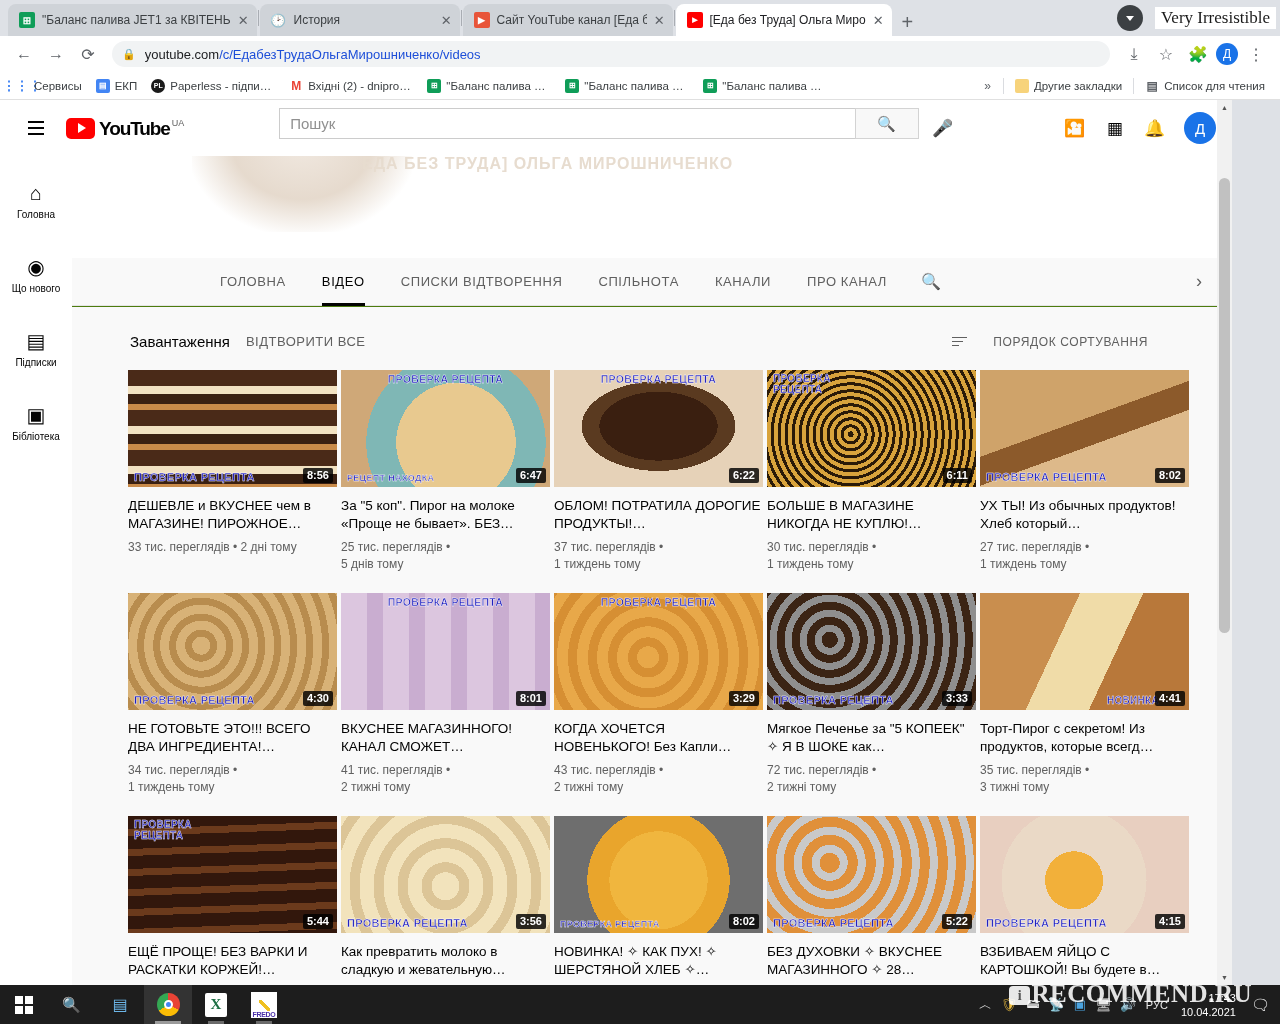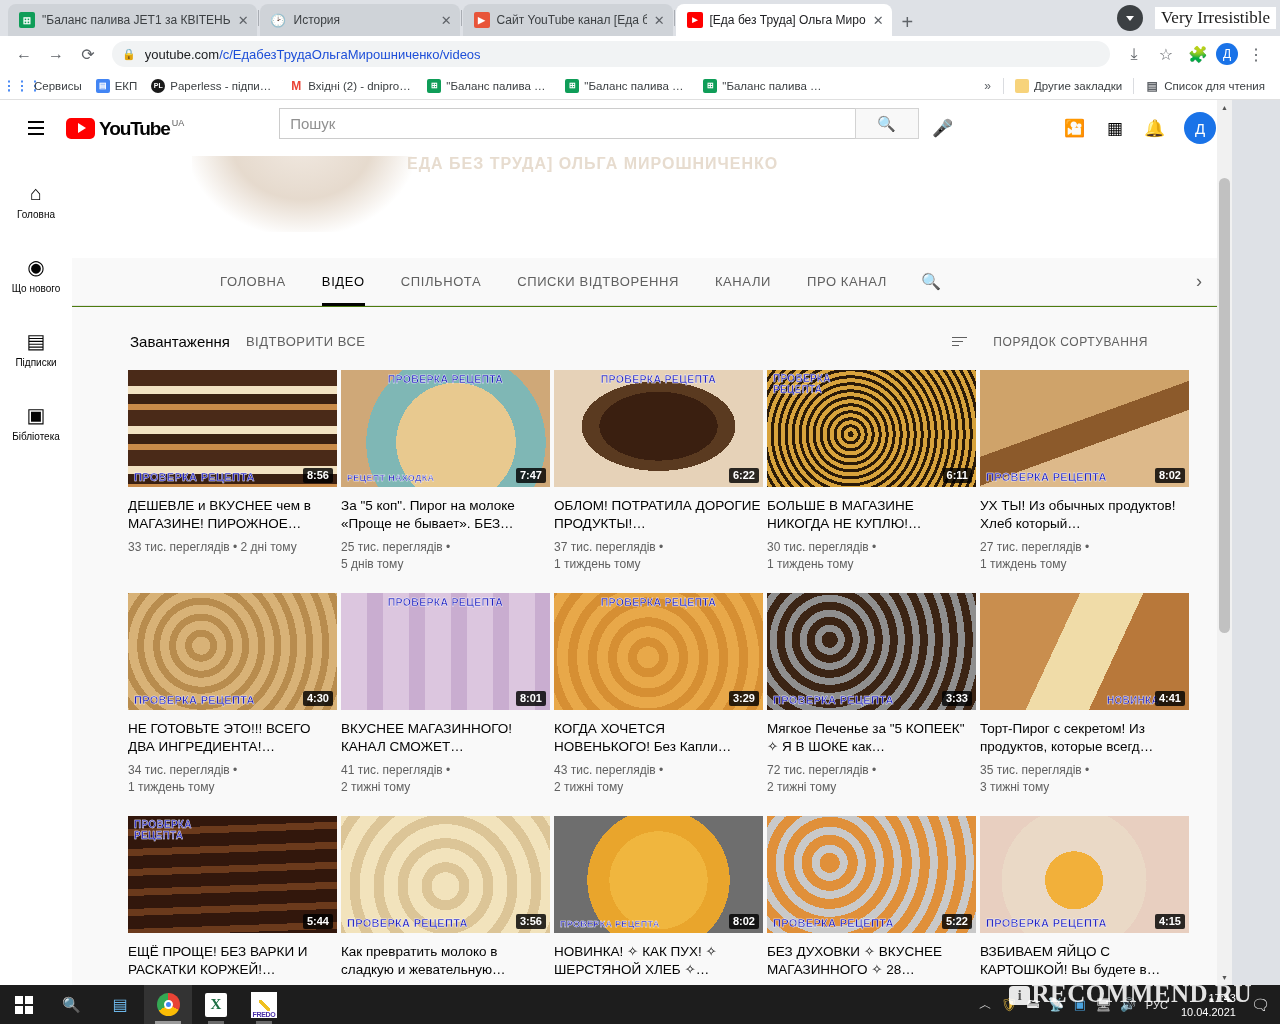--- a/index.html
+++ b/index.html
@@ -102,21 +102,21 @@
 
   
   .yt-side { position: absolute; left: 0; top: 56px; width: 72px; bottom: 0; background: #fff; padding-top: 8px; z-index: 4; }
   .side-item { height: 74px; display: flex; flex-direction: column; align-items: center; justify-content: center; gap: 6px; color: #030303; }
   .side-label { font-size: 10px; color: #030303; text-align: center; line-height: 11px; }
   .side-ico { font-size: 20px; line-height: 20px; color: #030303; }
 
   
   .yt-banner { position: absolute; left: 72px; right: 0; top: 56px; height: 102px; background: #fff; overflow: hidden; }
   .banner-img { position: absolute; left: 120px; top: -74px; width: 220px; height: 150px; background: radial-gradient(ellipse at 50% 40%, #efe6dd 0%, #e3d6c8 45%, #ffffff 75%); opacity: .9; }
-  .banner-text { position: absolute; top: -1px; left: 290px; font-size: 16px; font-weight: bold; color: #e7dccf; letter-spacing: 1px; white-space: nowrap; margin-left: 45px; }
+  .banner-text { position: absolute; top: -1px; left: 290px; font-size: 16px; font-weight: bold; color: #e7dccf; letter-spacing: 1px; white-space: nowrap; }
 
   
   .chan-tabs {
     position: absolute; left: 72px; right: 0; top: 158px; height: 48px;
     background: #f9f9f9; display: flex; align-items: center;
     padding-left: 130px; border-bottom: 1px solid #e5e5e5; z-index: 3;
   }
   .chan-tab {
     font-size: 13px; font-weight: 500; letter-spacing: .6px; color: #606060;
     padding: 0 18px; height: 48px; display: flex; align-items: center; position: relative; white-space: nowrap;
@@ -345,22 +345,22 @@
       </div>
       <div class="side-item">
         <span class="side-ico">▣</span>
         <span class="side-label">Бібліотека</span>
       </div>
     </div>
 
     <div class="chan-tabs">
       <div class="chan-tab">ГОЛОВНА</div>
       <div class="chan-tab active">ВІДЕО</div>
+      <div class="chan-tab">СПИСКИ ВІДТВОРЕННЯ</div>
       <div class="chan-tab">СПІЛЬНОТА</div>
-      <div class="chan-tab">СПИСКИ ВІДТВОРЕННЯ</div>
       <div class="chan-tab">КАНАЛИ</div>
       <div class="chan-tab">ПРО КАНАЛ</div>
       <div class="chan-tab-ico">🔍</div>
       <div class="chan-next">›</div>
     </div>
 
     <div class="yt-content">
       <div class="sec-head">
         <span class="sec-title">Завантаження</span>
         <span class="sec-playall">ВІДТВОРИТИ ВСЕ</span>
@@ -384,21 +384,21 @@
           </div>
           <div class="card-title">ДЕШЕВЛЕ и ВКУСНЕЕ чем в МАГАЗИНЕ! ПИРОЖНОЕ…</div>
           <div class="card-meta"><span>33 тис. переглядів</span> • <span>2 дні тому</span></div>
         </div>
 
         <div class="card">
           <div class="thumb">
             <div class="thumb-art" style="background:radial-gradient(circle at 55% 62%,#e8c98f 0 44%,#7fb7b5 44% 66%,#cfa878 66%)"></div>
             <div class="ovl ovl-top">ПРОВЕРКА РЕЦЕПТА</div>
             <div class="ovl ovl-bottom ovl-small">РЕЦЕПТ НАХОДКА</div>
-            <div class="dur">7:47</div>
+            <div class="dur">6:47</div>
           </div>
           <div class="card-title">За "5 коп". Пирог на молоке «Проще не бывает». БЕЗ…</div>
           <div class="card-meta"><span>25 тис. переглядів</span> •<br><span>5 днів тому</span></div>
         </div>
 
         <div class="card">
           <div class="thumb">
             <div class="thumb-art" style="background:radial-gradient(ellipse at 50% 48%,#3a1f10 0 40%,#5a3a20 40% 52%,#e6d2b8 52%)"></div>
             <div class="ovl ovl-top">ПРОВЕРКА РЕЦЕПТА</div>
             <div class="dur">6:22</div>

